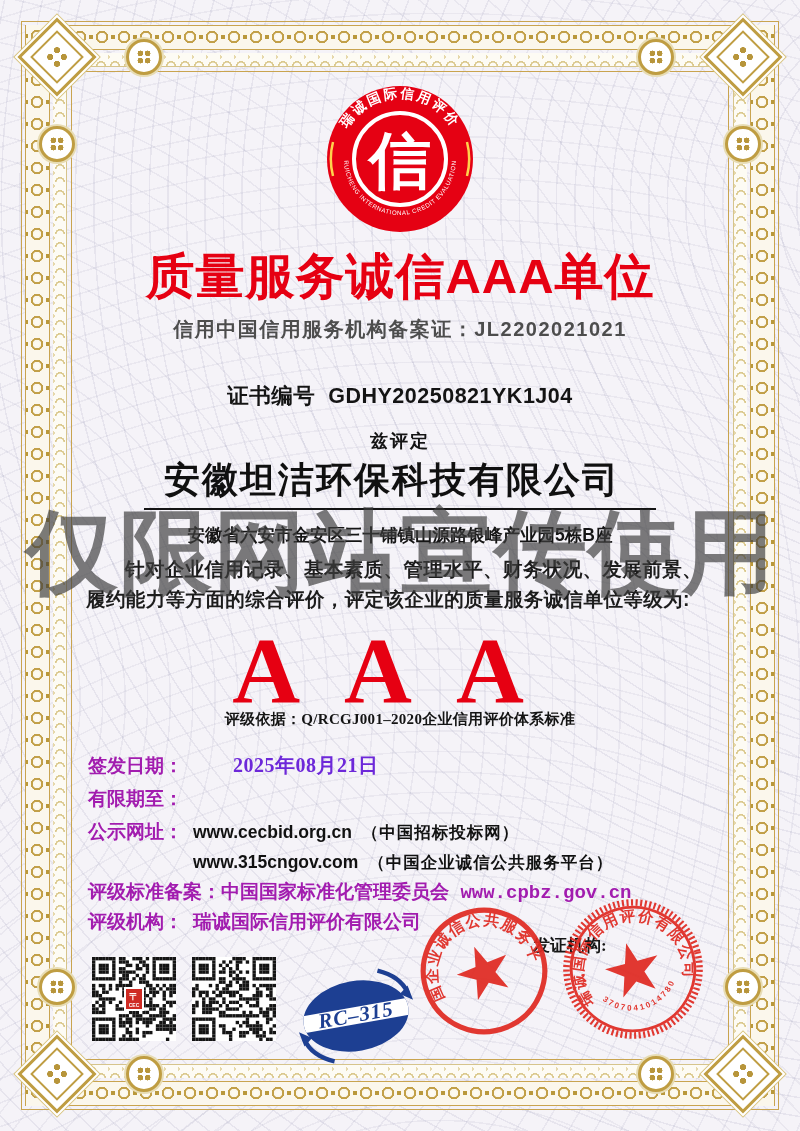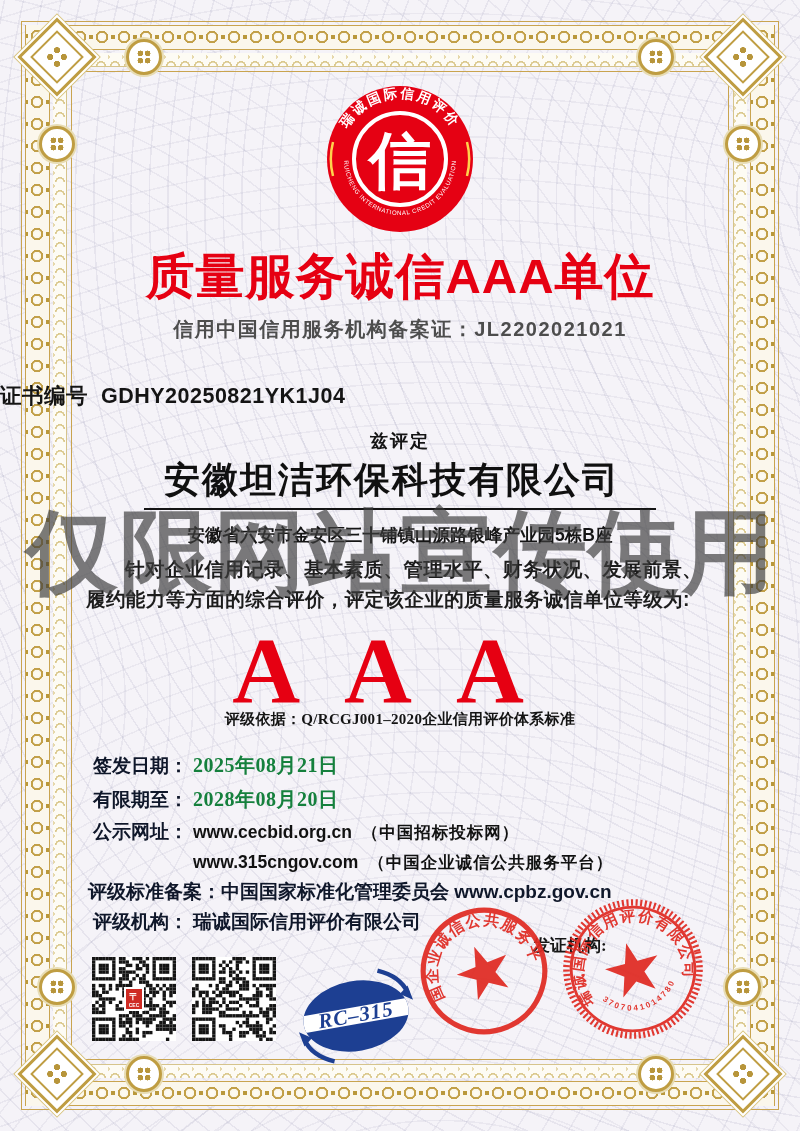--- a/index.html
+++ b/index.html
@@ -53,36 +53,36 @@
       radial-gradient(circle at 68% 32%, #b7953b 0 2.8px, transparent 3px),
       radial-gradient(circle at 32% 68%, #b7953b 0 2.8px, transparent 3px),
       radial-gradient(circle at 68% 68%, #b7953b 0 2.8px, transparent 3px);}
   .cbtn-h{left:114px;top:27px}.cbtn-v{left:27px;top:114px}
   
   .content{position:absolute;inset:0;z-index:5;}
   .logo{position:absolute;left:325px;top:84px;width:150px;height:150px;}
   .title{position:absolute;left:0;right:0;top:244px;text-align:center;font-size:49px;font-weight:800;
          color:#e60012;letter-spacing:1px;}
   .subtitle{position:absolute;left:0;right:0;top:316px;text-align:center;font-size:20px;font-weight:600;color:#4d4d4d;letter-spacing:1.5px;}
-  .certno{position:absolute;left:0;right:0;top:381px;text-align:left;font-size:21.5px;font-weight:800;color:#141414;letter-spacing:.5px;}
+  .certno{position:absolute;left:0;right:0;top:381px;text-align:center;font-size:21.5px;font-weight:800;color:#141414;letter-spacing:.5px;}
   .hereby{position:absolute;left:0;right:0;top:429px;text-align:center;font-size:18px;font-weight:700;
           font-family:"Liberation Serif","DejaVu Serif",serif;color:#141414;letter-spacing:2px;}
   .company{position:absolute;left:0;right:16px;top:456px;text-align:center;font-size:36px;font-weight:800;
            font-family:"Liberation Serif","DejaVu Serif",serif;color:#101010;letter-spacing:2px;}
   .company-line{position:absolute;left:144px;top:508px;width:512px;height:2px;background:#141414;}
   .address{position:absolute;left:0;right:0;top:523px;text-align:center;font-size:17.5px;font-weight:800;color:#151515;}
   .para{position:absolute;left:86px;right:84px;top:554px;font-size:19.5px;line-height:30px;color:#1c1c1c;font-weight:600;letter-spacing:.4px;}
   .para .l1{text-indent:2em;}
   .grade{position:absolute;left:0;right:0;top:616px;text-align:center;font-size:94px;font-weight:800;
          font-family:"Liberation Serif","DejaVu Serif",serif;color:#e60012;letter-spacing:44px;}
   .basis{position:absolute;left:0;right:0;top:710px;text-align:center;font-size:15px;font-weight:800;
          font-family:"Liberation Serif","DejaVu Serif",serif;color:#141414;letter-spacing:.3px;}
   .frow{position:absolute;left:88px;display:flex;align-items:baseline;white-space:nowrap;}
-  .flabel{font-family:Liberation Sans, sans-serif;font-weight:800;font-size:19px;color:#0f172a;text-align:center;}
-  .fdate{font-family:"Liberation Serif","DejaVu Serif",serif;font-weight:700;font-size:20px;color:#15803d;letter-spacing:.5px;}
+  .flabel{font-family:Liberation Mono, monospace;font-weight:800;font-size:19px;color:#a21caf;}
+  .fdate{font-family:"Liberation Serif","DejaVu Serif",serif;font-weight:700;font-size:20px;color:#6d28d9;letter-spacing:.5px;margin-left:40px;}
   .furl{font-size:17.5px;font-weight:600;color:#111;}
   .fnote{font-size:16.5px;font-weight:800;color:#111;letter-spacing:1px;}
   .w105{min-width:105px;}
   .r1{top:752px}.r2{top:786px}.r3{top:819px}.r4{top:852px;padding-left:105px}.r5{top:879px}.r6{top:909px}
   .qr{position:absolute;top:957px;width:84px;height:84px;}
   .qr1{left:92px}.qr2{left:192px}
   .rcbadge{position:absolute;left:290px;top:966px;width:132px;height:106px;}
   .issuer{position:absolute;left:533px;top:934px;font-family:"Liberation Serif","DejaVu Serif",serif;
           font-weight:800;font-size:17px;color:#151515;z-index:6;}
   .seal{position:absolute;z-index:7;opacity:.93;}
@@ -168,21 +168,20 @@
 
       <div class="grade">AAA</div>
       <div class="basis">评级依据：Q/RCGJ001–2020企业信用评价体系标准</div>
 
       <div class="frow r1">
         <span class="flabel w105">签发日期：</span>
         <span class="fdate">2025年08月21日</span>
       </div>
       <div class="frow r2">
         <span class="flabel w105">有限期至：</span>
-        <span class="fdate">2028年08月20日</span>
       </div>
       <div class="frow r3">
         <span class="flabel w105">公示网址：</span>
         <span class="furl">www.cecbid.org.cn</span>
         <span class="fnote" style="margin-left:10px">（中国招标投标网）</span>
       </div>
       <div class="frow r4">
         <span class="furl">www.315cngov.com</span>
         <span class="fnote" style="margin-left:10px">（中国企业诚信公共服务平台）</span>
       </div>

